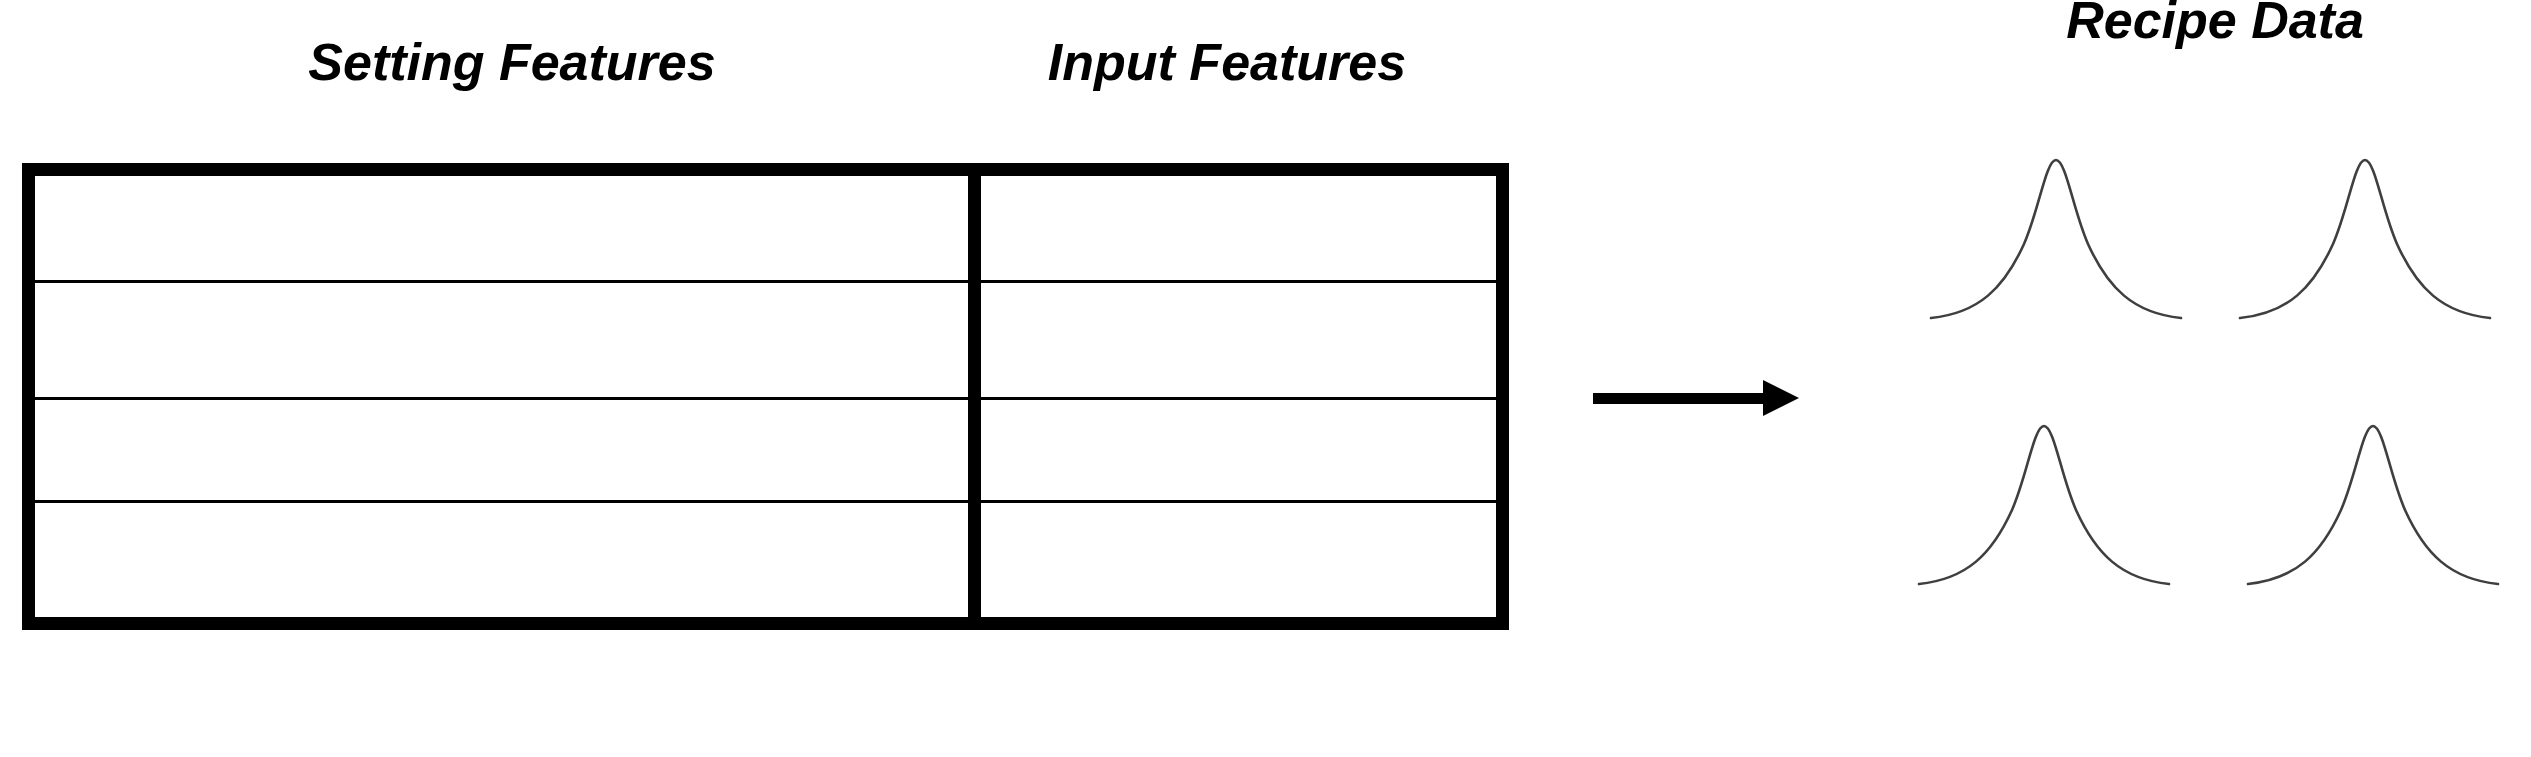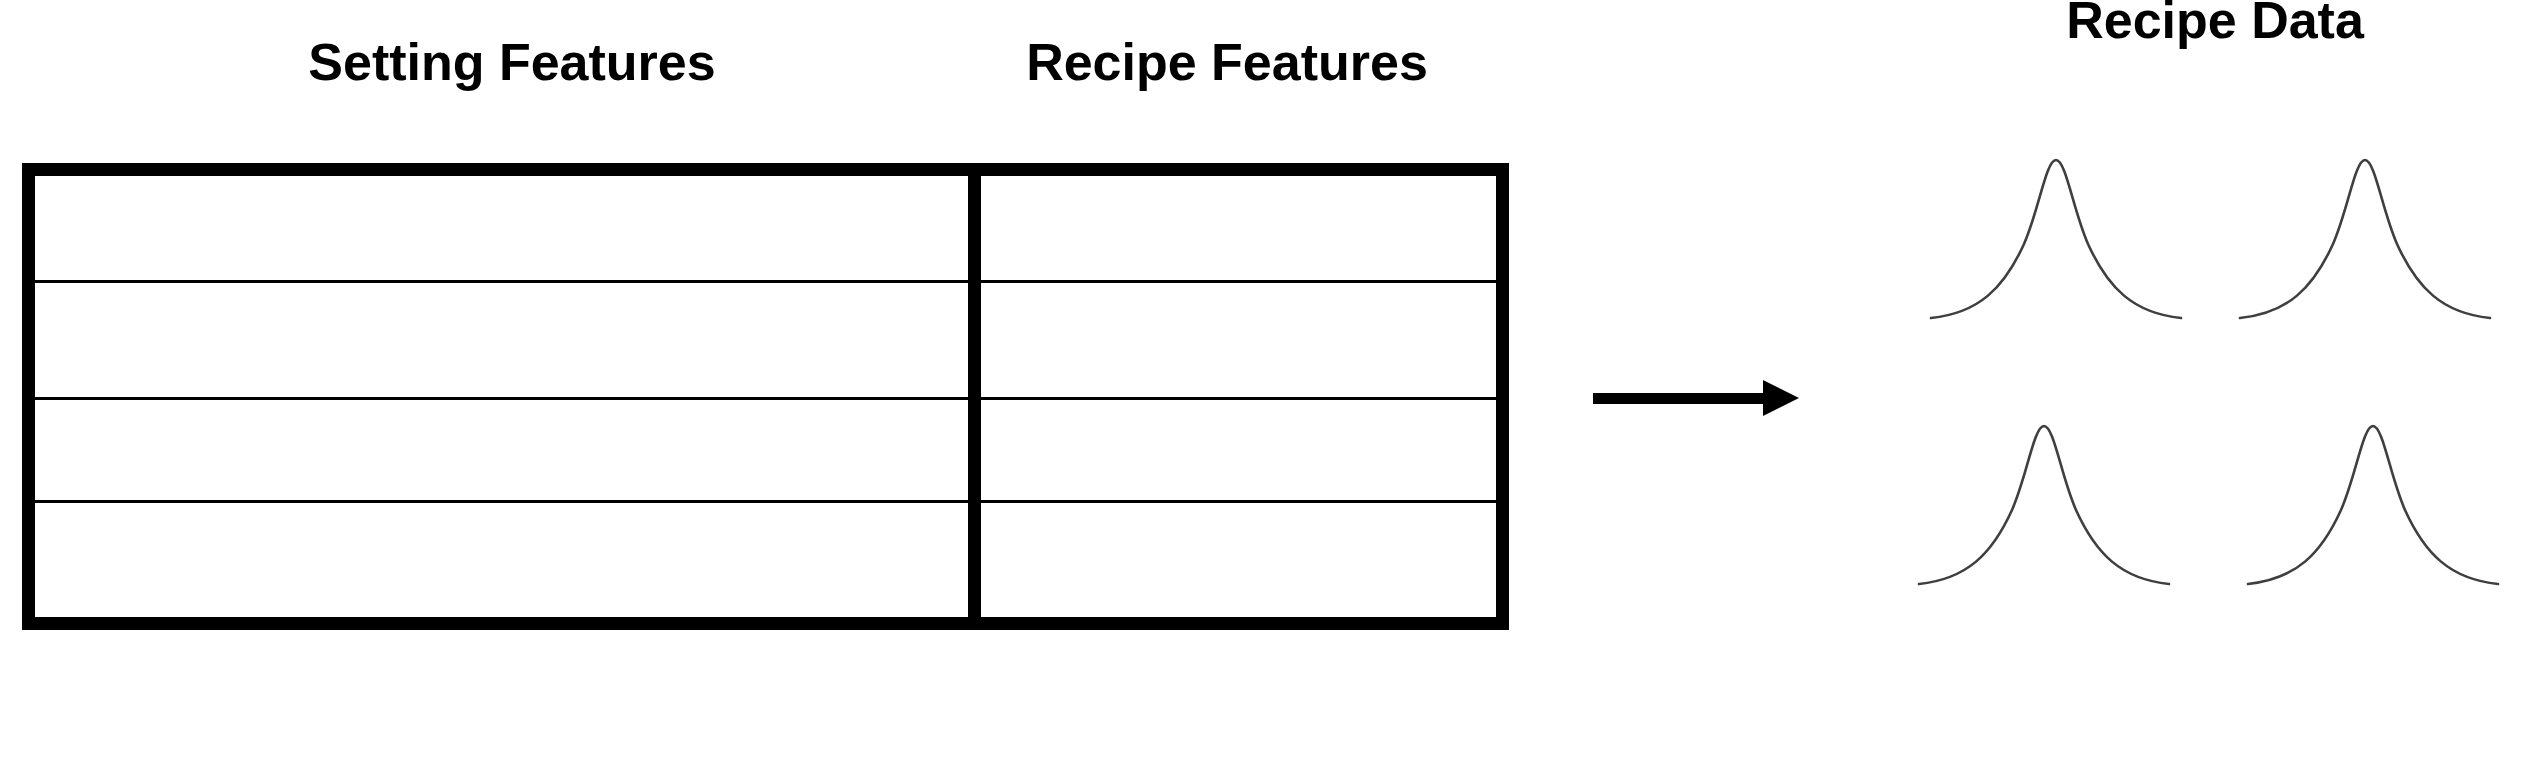--- a/index.html
+++ b/index.html
@@ -2,20 +2,21 @@
 <html><head>
 <meta charset="utf-8">
 <style>
   html,body{margin:0;padding:0;background:#ffffff;}
   .canvas{
     position:relative;
     width:2531px;height:636px;
     background:#ffffff;
     font-family:"Liberation Sans", sans-serif;
     overflow:hidden;
+    font-style:italic;
   }
   .hd{
     position:absolute;
     width:700px;
     text-align:center;
     font-weight:bold;
     font-size:52px;
     line-height:1.1;
     color:#000;
     white-space:nowrap;
@@ -80,21 +81,21 @@
     background:#050505;
   }
 </style>
 </head>
 <body>
 
 <div class="canvas">
 
   <div class="hd hd-setting">Setting Features</div>
 
-  <div class="hd hd-input">Recipe Features</div>
+  <div class="hd hd-input">Input Features</div>
 
   <div class="hd hd-recipe">Recipe Data</div>
 
   <div class="ftable">
     <div class="fdivider"></div>
 
   <div class="rowsep" style="top: 104px;"></div>
       <div class="rowsep" style="top: 221px;"></div>
       <div class="rowsep" style="top: 324px;"></div>
     </div>

